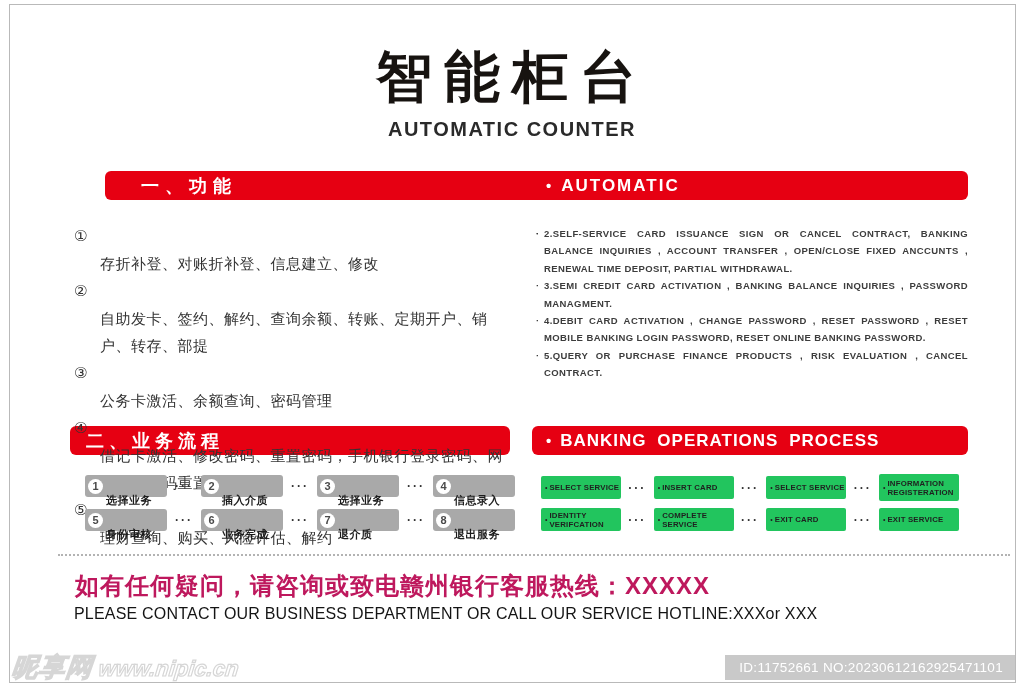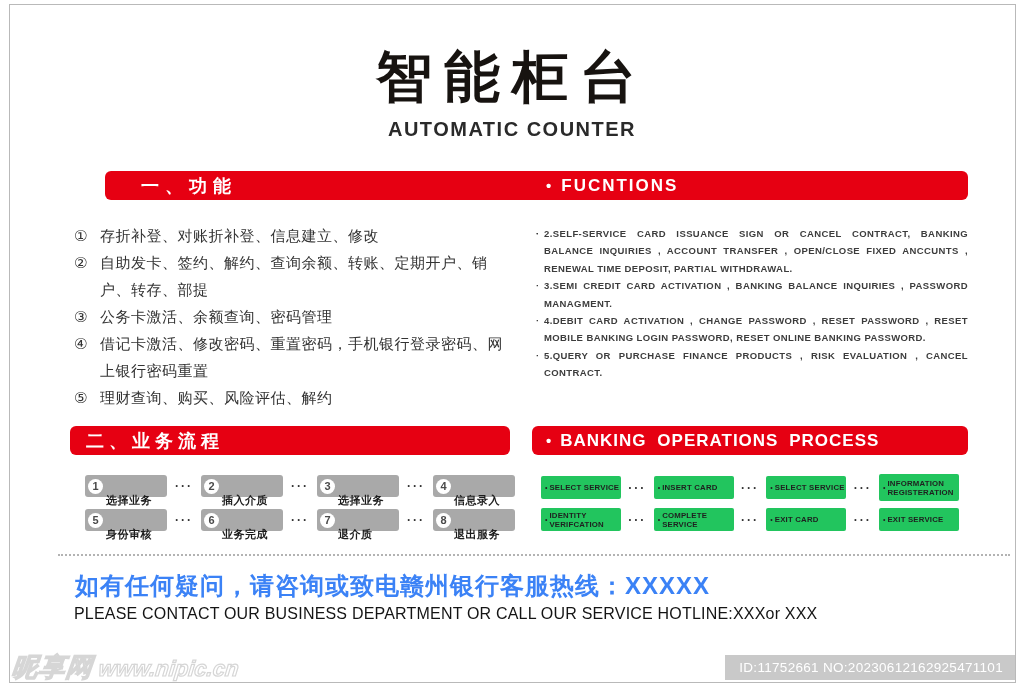--- a/index.html
+++ b/index.html
@@ -19,21 +19,21 @@
   .redbar .bullet { margin:0 8px 0 14px; font-size:15px; }
   .bar-fn-cn   { left:70px;  top:171px; width:440px; font-size:18px; letter-spacing:6px; padding-left:36px;margin-left:35px; }
   .bar-fn-en   { left:532px; top:171px; width:436px; font-size:17px; letter-spacing:2px; }
   .bar-proc-cn { left:70px;  top:426px; width:440px; font-size:18px; letter-spacing:5px; padding-left:16px; }
   .bar-proc-en { left:532px; top:426px; width:436px; font-size:17px; letter-spacing:1px; word-spacing:5px; }
 
   
   .fn-cn-list { position:absolute; left:74px; top:222px; width:442px; }
   .fn-cn-item { display:flex; font-size:15px; line-height:27px; color:#333; font-weight:500; letter-spacing:0.5px; }
   .fn-cn-item .num { width:26px; flex:none; }
-  .fn-cn-item .txt { flex:1; }
+  .fn-cn-item .txt { flex:1;margin-top:28px; }
 
   
   .fn-en-list { position:absolute; left:536px; top:225px; width:432px; }
   .fn-en-item { position:relative; padding-left:8px; font-size:9.5px; line-height:17.4px;
                 color:#3c3c3c; font-weight:600; letter-spacing:0.4px; text-align:justify; }
   .fn-en-item .dot { position:absolute; left:0; top:0; }
 
   
   .steps-cn { position:absolute; left:85px; width:430px; display:flex; align-items:center; }
   .steps-cn.row1 { top:475px; } .steps-cn.row2 { top:509px; }
@@ -50,21 +50,21 @@
   .steps-en.row1 { top:474px; } .steps-en.row2 { top:508px; }
   .step-en { width:80px; height:23px; flex:none; background:#22c55e; border-radius:2px;
              display:flex; align-items:center; padding-left:4px; }
   .step-en .sb { font-size:7px; color:#222; margin-right:2px; flex:none; }
   .step-en .lbl { font-size:7.8px; font-weight:bold; color:#1f1f1f; letter-spacing:0.2px; line-height:9px; }
   .step-en.tall { height:27px; }
 
   
   .dotline { position:absolute; left:58px; right:14px; top:554px; border-top:2px dotted #b3b3b3; }
   .foot-cn { position:absolute; left:75px; top:570px; font-size:24px; font-weight:bold;
-             color:#3b82f6; letter-spacing:1px; }
+             color:#be185d; letter-spacing:1px; }
   .foot-en { position:absolute; left:74px; top:604px; font-size:16.5px; font-weight:500; color:#141414;
              letter-spacing:0.2px; transform:scaleX(0.97); transform-origin:left; }
 
   
   .wm-logo { position:absolute; left:12px; bottom:1px; font-size:26px; font-weight:bold; font-style:italic;
              color:#fff; -webkit-text-stroke:1.2px #d6d6d6; letter-spacing:1px; transform:skewX(-6deg); }
   .wm-logo .url { font-size:22px; margin-left:6px; letter-spacing:0; }
   .id-badge { position:absolute; right:9px; top:655px; height:25px; background:#c9c9c9;
               color:#fff; font-size:13.5px; line-height:25px; padding:0 12px 0 14px; letter-spacing:0.3px; }
 </style>
@@ -73,21 +73,21 @@
 
 <div id="poster">
   <div class="frame"></div>
 
   <div class="title">智能柜台</div>
   <div class="subtitle">AUTOMATIC COUNTER</div>
 
   <div class="redbar bar-fn-cn">一、功能</div>
   <div class="redbar bar-fn-en">
     <span class="bullet">•</span>
-    <span>FUCNTIONS</span>
+    <span>AUTOMATIC</span>
   </div>
   <div class="redbar bar-proc-cn">二、业务流程</div>
   <div class="redbar bar-proc-en">
     <span class="bullet">•</span>
     <span>BANKING OPERATIONS PROCESS</span>
   </div>
 
   <div class="fn-cn-list">
     <div class="fn-cn-item">
       <span class="num">①</span>

